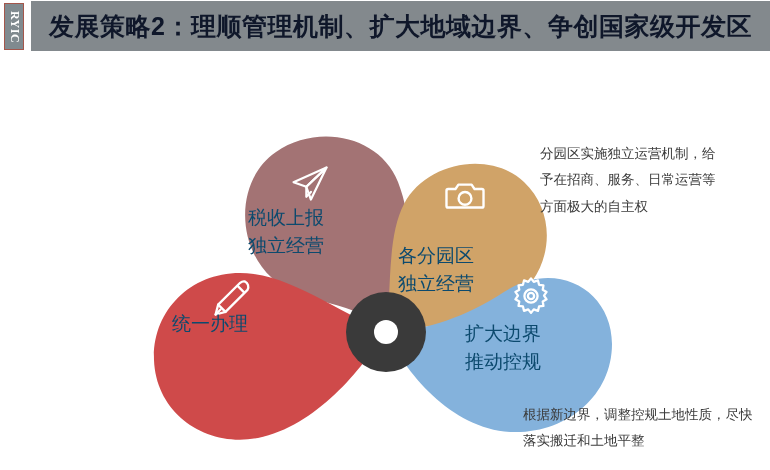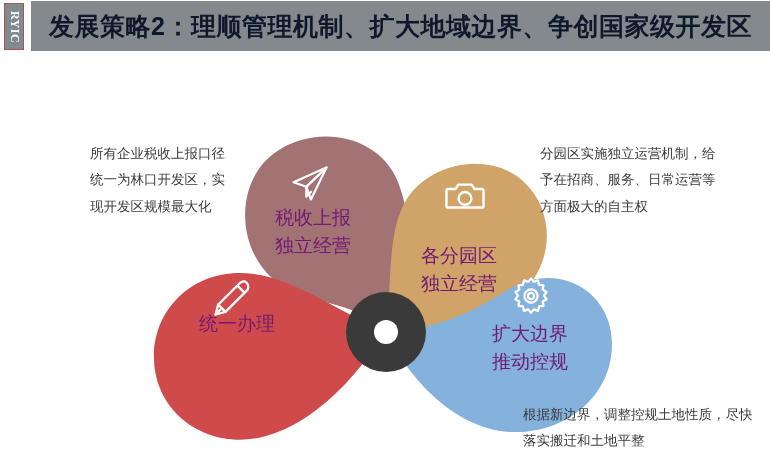--- a/index.html
+++ b/index.html
@@ -68,22 +68,21 @@
   .petals-svg {
     position: absolute;
     left: 0; top: 0;
     width: 770px;
     height: 418px;
   }
 
   
   .petal-label {
     position: absolute;
-    text-align: center;
-    color: #701a75;
+    color: #0c4a6e;
     font-size: 19px;
     line-height: 1.45;
     white-space: nowrap;
     pointer-events: none;
   }
   .petal-label .l2 { display: block; }
 
   .lab-tax   { left: 248px; top: 152px; width: 130px; }
   .lab-park  { left: 398px; top: 190px; width: 122px; }
   .lab-admin { left: 172px; top: 258px; width: 130px; }
@@ -196,17 +195,16 @@
 
   <div class="petal-label lab-admin">
     <span class="l2">统一办理</span>
   </div>
 
   <div class="petal-label lab-bound">
     <span>扩大边界</span>
     <span class="l2">推动控规</span>
   </div>
 
-  <div class="note note-tl">所有企业税收上报口径统一为林口开发区，实现开发区规模最大化</div>
   <div class="note note-tr">分园区实施独立运营机制，给予在招商、服务、日常运营等方面极大的自主权</div>
   <div class="note note-br">根据新边界，调整控规土地性质，尽快落实搬迁和土地平整</div>
 
 </div>
 
 </body></html>

